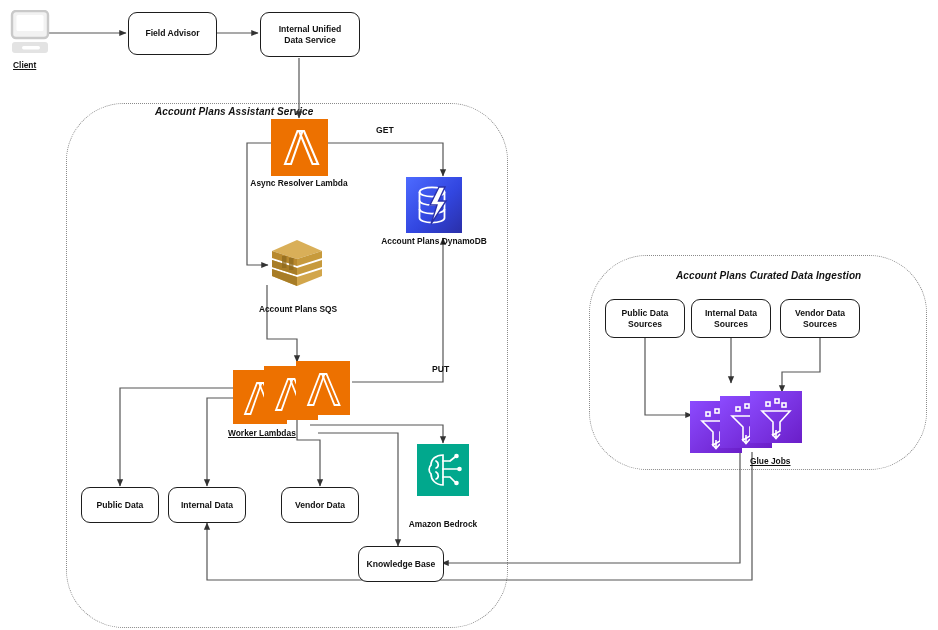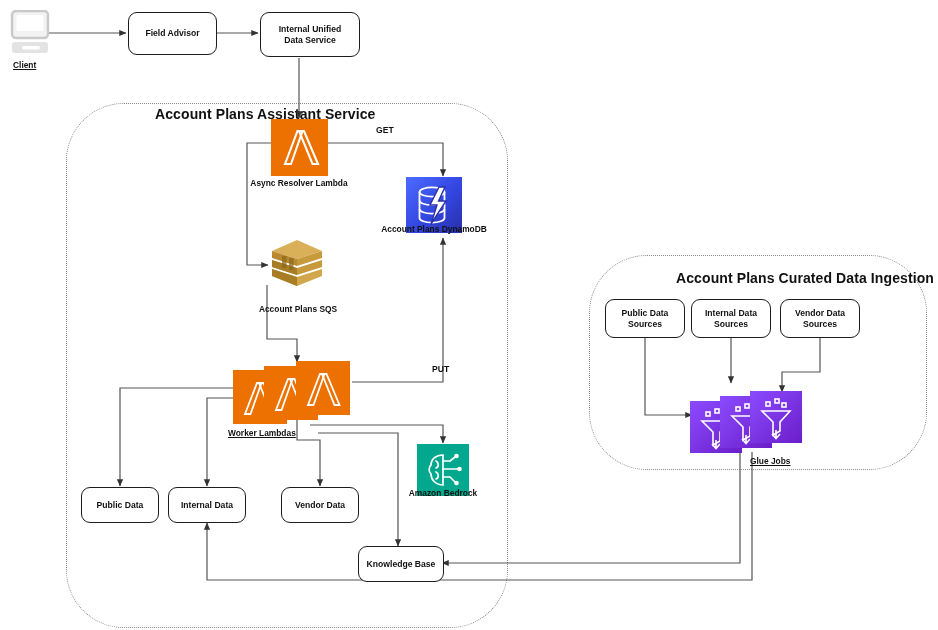--- a/index.html
+++ b/index.html
@@ -30,25 +30,26 @@
   
   .boundary {
     position: absolute;
     border: 1.6px dotted #8a8a8a;
     border-radius: 58px;
     box-sizing: border-box;
     background: transparent;
   }
   .boundary-title {
     position: absolute;
-    font-size: 14px;
+    font-size: 10px;
     font-weight: bold;
     color: #111;
     white-space: nowrap;
     letter-spacing: .1px;
+    font-style: italic;
   }
   
   .node-box {
     position: absolute;
     box-sizing: border-box;
     border: 1.3px solid #1d1d1d;
     border-radius: 9px;
     background: #ffffff;
     display: flex;
     align-items: center;
@@ -184,21 +185,21 @@
       <rect width="56" height="56" fill="url(#ddbg)"></rect>
       <g fill="none" stroke="#ffffff" stroke-width="1.8">
         <ellipse cx="26" cy="15" rx="12.5" ry="4.6"></ellipse>
         <path d="M13.5 15 L13.5 41 A12.5 4.6 0 0 0 38.5 41 L38.5 15"></path>
         <path d="M13.5 23.5 A12.5 4.6 0 0 0 38.5 23.5"></path>
         <path d="M13.5 32 A12.5 4.6 0 0 0 38.5 32"></path>
       </g>
       <path d="M33 10 L24 28 L31 28 L25 47 L40 24 L32.5 24 L39 10 Z" fill="#ffffff" stroke="#2A2FA8" stroke-width="1.4"></path>
     </svg>
   </div>
-  <div class="icon-caption" style="left:339px; top:224px;">Account Plans DynamoDB</div>
+  <div class="icon-caption" style="left:339px; top:236px;">Account Plans DynamoDB</div>
 
   <div class="icon-node" style="left:268px; top:238px; width:58px; height:50px;">
     <svg width="58" height="50" viewBox="0 0 58 50">
 
       <path d="M4 13 L29 2 L54 13 L29 21 Z" fill="#D9AF58"></path>
       <path d="M4 13 L29 21 L29 28 L4 20 Z" fill="#B8892E"></path>
       <path d="M54 13 L29 21 L29 28 L54 20 Z" fill="#C79A3C"></path>
       <path d="M4 22 L29 30 L54 22 L54 29 L29 37 L4 29 Z" fill="#C79A3C"></path>
       <path d="M4 22 L29 30 L29 37 L4 29 Z" fill="#A87D26"></path>
       <path d="M4 31 L29 39 L54 31 L54 38 L29 48 L4 38 Z" fill="#D2A64B"></path>
@@ -241,21 +242,21 @@
         <path d="M26 25 L36 25 M36 25 L41 25"></path>
         <path d="M26 33 L33 33 M33 33 L38 38"></path>
       </g>
       <g fill="#ffffff">
         <circle cx="39.5" cy="12" r="2.3"></circle>
         <circle cx="42.5" cy="25" r="2.3"></circle>
         <circle cx="39.5" cy="39" r="2.3"></circle>
       </g>
     </svg>
   </div>
-  <div class="icon-caption" style="left:348px; top:488px;">Amazon Bedrock</div>
+  <div class="icon-caption" style="left:348px; top:519px;">Amazon Bedrock</div>
 
   <div class="node-box" style="left:81px; top:487px; width:78px; height:36px;">
     <span>Public Data</span>
   </div>
   <div class="node-box" style="left:168px; top:487px; width:78px; height:36px;">
     <span>Internal Data</span>
   </div>
   <div class="node-box" style="left:281px; top:487px; width:78px; height:36px;">
     <span>Vendor Data</span>
   </div>

